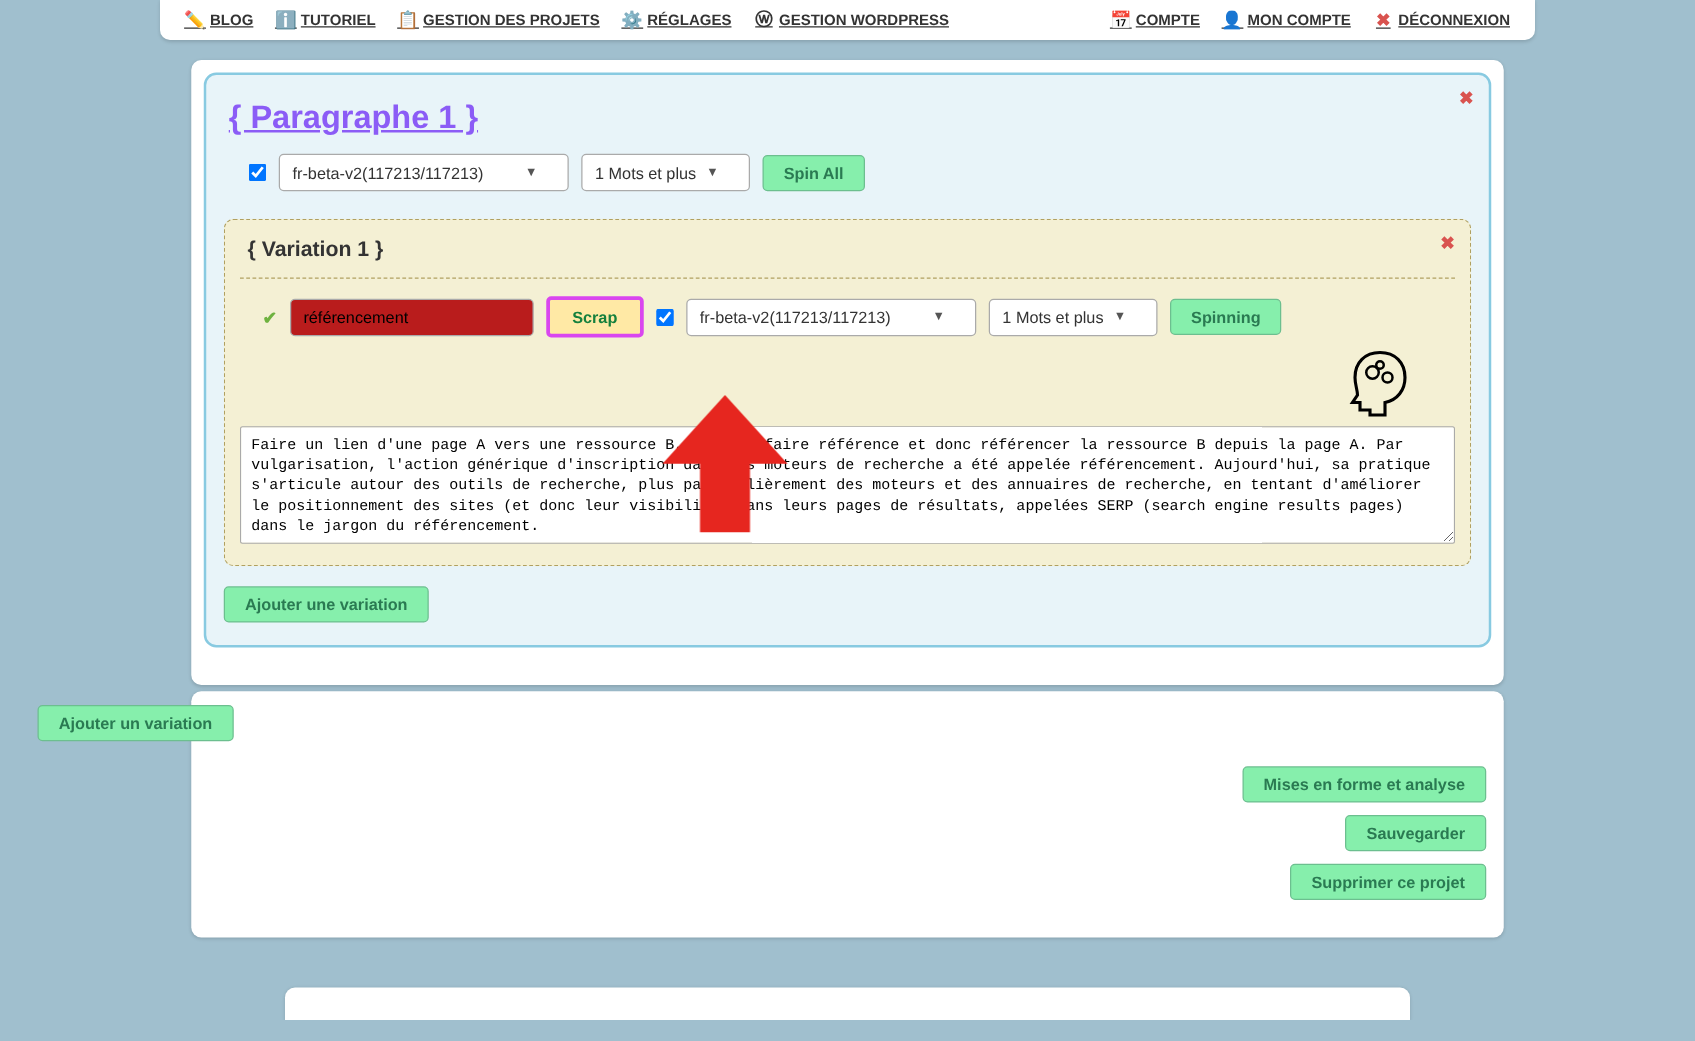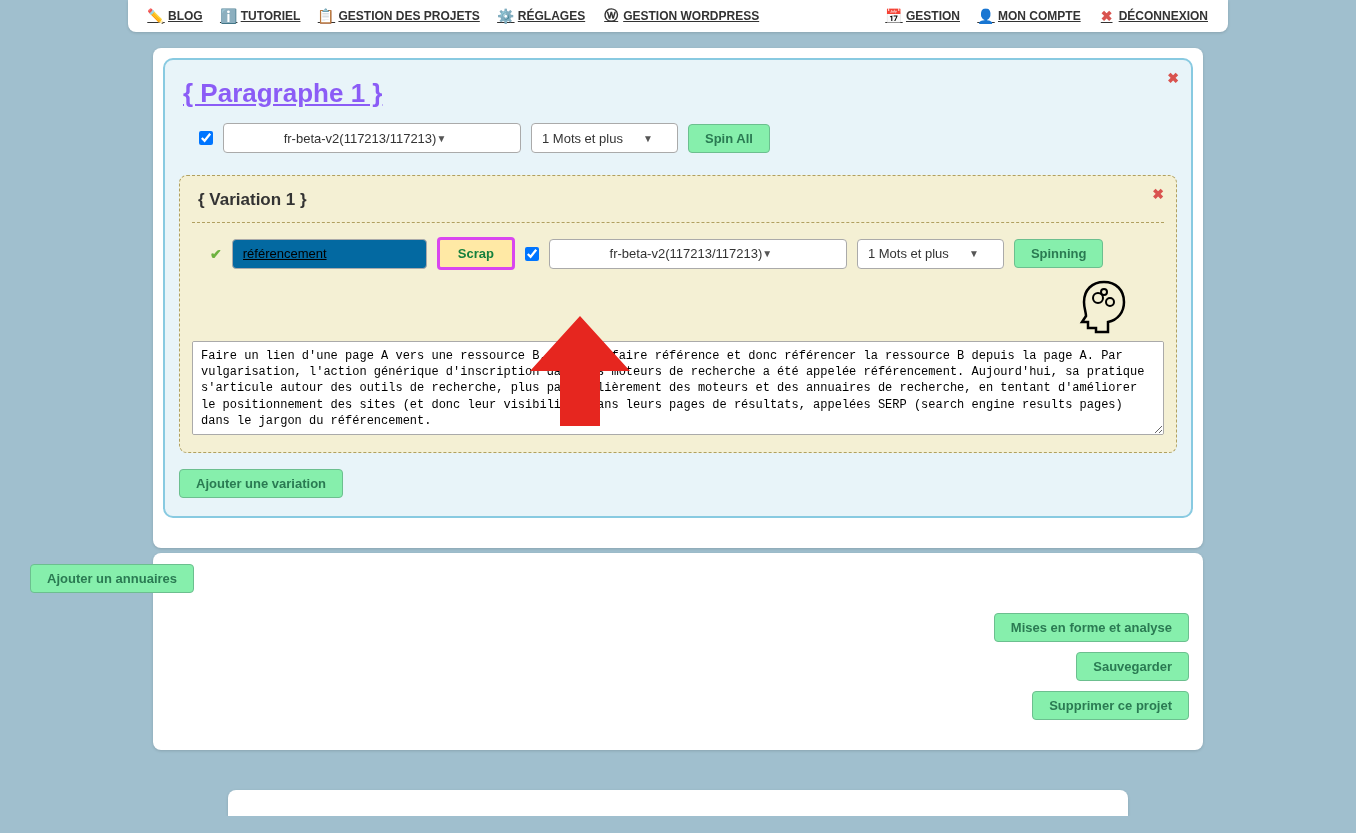--- a/index.html
+++ b/index.html
@@ -10,30 +10,30 @@
 .nav-group { display: flex; gap: 18px; align-items: center; }
 .nav-item { display: flex; align-items: center; gap: 4px; font-size: 12px; font-weight: bold; text-decoration: underline; color: #333; cursor: pointer; }
 .nav-icon { width: 16px; height: 16px; display: inline-flex; align-items: center; justify-content: center; font-size: 14px; }
 .main-panel { width: 1050px; margin: 16px auto 0; background: #fff; border-radius: 8px; box-shadow: 0 1px 3px rgba(0,0,0,0.15); padding: 10px 10px 30px; }
 .paragraph-box { background: #e8f4f9; border: 2px solid #88cae1; border-radius: 10px; padding: 12px 14px 18px; position: relative; }
 .paragraph-title { font-size: 26px; font-weight: bold; color: #8b5cf6; padding: 6px 0 10px 4px; text-decoration: underline; }
 .close-x { position: absolute; top: 10px; right: 12px; color: #d9534f; font-weight: bold; cursor: pointer; font-size: 14px; }
 .controls-row { display: flex; gap: 10px; align-items: center; padding: 4px 20px 12px; }
 .chk { width: 14px; height: 14px; }
 .select { background: #fff; border: 1px solid #aaa; border-radius: 4px; padding: 5px 24px 5px 10px; font-size: 13px; position: relative; cursor: pointer; display: flex; align-items: center; justify-content: space-between; min-height: 30px; }
-.select-lg { width: 298px; justify-content: center; }
-.select-md { width: 147px; }
+.select-lg { width: 232px; }
+.select-md { width: 135px; }
 .select-caret { font-size: 10px; color: #555; }
 .btn-green { background: #86efac; border: 1px solid #6cbf8f; color: #2a7a52; font-weight: bold; border-radius: 4px; padding: 6px 16px; cursor: pointer; font-size: 13px; }
 .btn-orange { background: #ffe9a5; border: 3px solid #d946ef; color: #15803d; font-weight: bold; border-radius: 4px; padding: 6px 18px; cursor: pointer; font-size: 13px; }
 .variation-box { background: #f4f0d4; border: 1px dashed #b0a060; border-radius: 8px; padding: 10px 12px 14px; margin-top: 10px; position: relative; }
 .variation-title { font-size: 17px; font-weight: bold; padding: 4px 0 12px 6px; border-bottom: 1px dashed #b0a060; margin-bottom: 14px; }
 .var-controls { display: flex; gap: 10px; align-items: center; padding-left: 18px; flex-wrap: wrap; }
 .tick { color: #6eb23f; font-weight: bold; font-size: 14px; }
-.text-input { background: #0369a1; border: 1px solid #aaa; border-radius: 4px; padding: 0 10px; font-size: 13px; width: 195px; height: 30px; text-decoration: underline; }
+.text-input { background: #b91c1c; border: 1px solid #aaa; border-radius: 4px; padding: 0 10px; font-size: 13px; width: 195px; height: 30px; }
 .brain-wrap { text-align: right; padding: 8px 30px 4px 0; }
 .textarea { width: 100%; background: #fff; border: 1px solid #aaa; border-radius: 2px; padding: 6px 8px; font-family: "Courier New", monospace; font-size: 12px; line-height: 1.35; resize: vertical; height: 94px; overflow-y: scroll; }
 .btn-row { margin-top: 16px; text-decoration: underline; }
 .right-btns { text-align: right; display: flex; flex-direction: column; gap: 10px; align-items: flex-end; padding-right: 4px; }
 .add-para-btn { margin: 16px 0 0 30px; }
 .footer-wrap { width: 900px; margin: 40px auto 0; background: #fff; border-radius: 8px 8px 0 0; box-shadow: 0 1px 3px rgba(0,0,0,0.15); padding: 18px 20px 8px; display: flex; justify-content: space-around; }
 .arrow { position: absolute; left: 530px; top: 268px; z-index: 10; pointer-events: none; }
 .arrow svg { width: 100px; height: 110px; }
 .content-wrap { position: relative; }
 </style>
@@ -61,21 +61,21 @@
             <span>RÉGLAGES</span>
           </a>
         <a class="nav-item">
             <span class="nav-icon">ⓦ</span>
             <span>GESTION WORDPRESS</span>
           </a>
       </div>
       <div class="nav-group">
         <a class="nav-item">
             <span class="nav-icon">📅</span>
-            <span>GESTION</span>
+            <span>COMPTE</span>
           </a>
         <a class="nav-item">
             <span class="nav-icon">👤</span>
             <span>MON COMPTE</span>
           </a>
         <a class="nav-item">
             <span class="nav-icon" style="color:#d9534f">✖</span>
             <span>DÉCONNEXION</span>
           </a>
       </div>
@@ -134,21 +134,21 @@
         </div>
       </div>
     </div>
 
     <div class="arrow">
       <svg viewBox="0 0 100 110">
           <polygon points="50,0 100,55 70,55 70,110 30,110 30,55 0,55" fill="#e6261f"></polygon>
         </svg>
     </div>
 
-    <button class="btn-green add-para-btn">Ajouter un annuaires</button>
+    <button class="btn-green add-para-btn">Ajouter un variation</button>
 
     <div class="main-panel" style="margin-top:-40px; padding-top:60px;">
       <div class="right-btns">
         <button class="btn-green">Mises en forme et analyse</button>
         <button class="btn-green">Sauvegarder</button>
         <button class="btn-green">Supprimer ce projet</button>
       </div>
     </div>
   </div>
 

